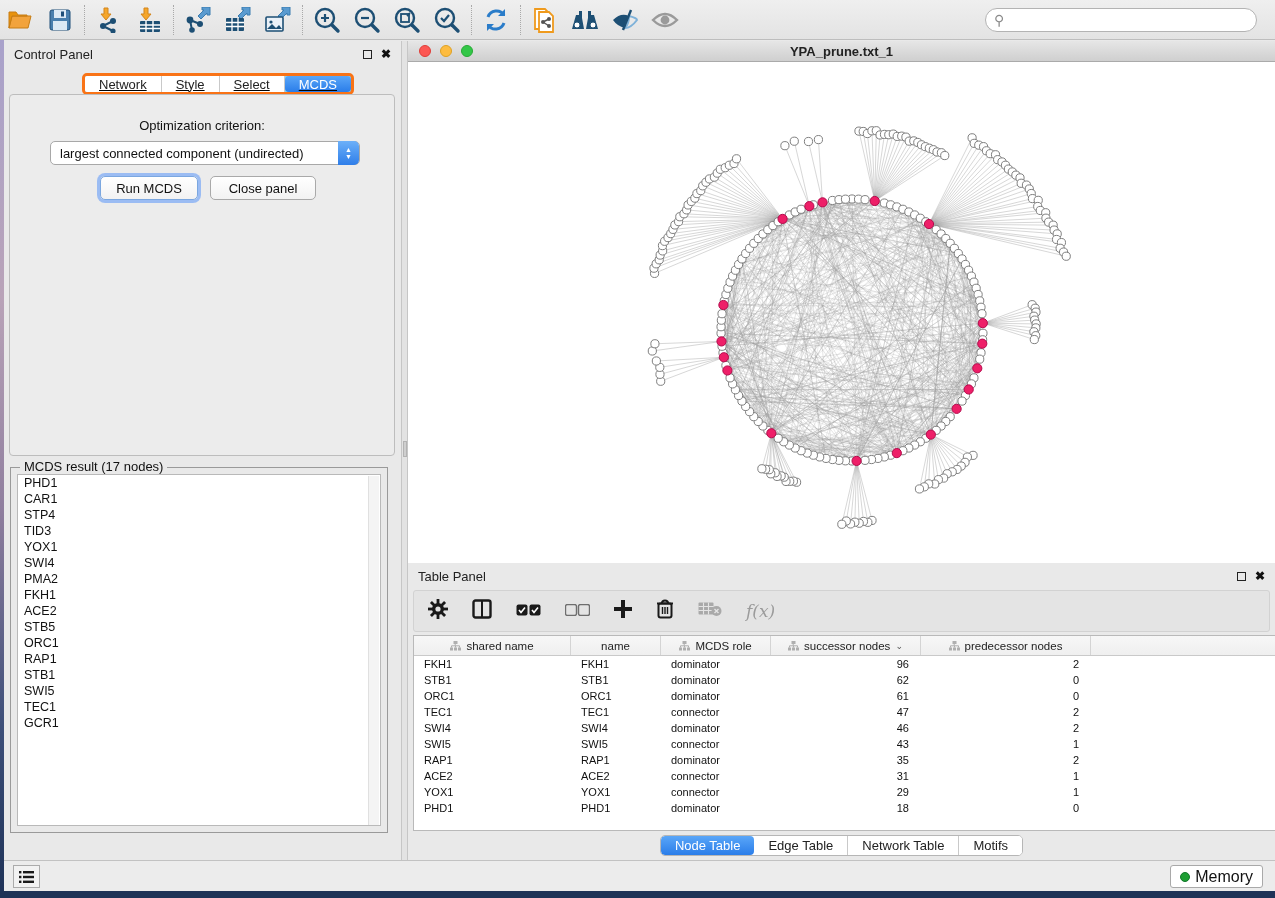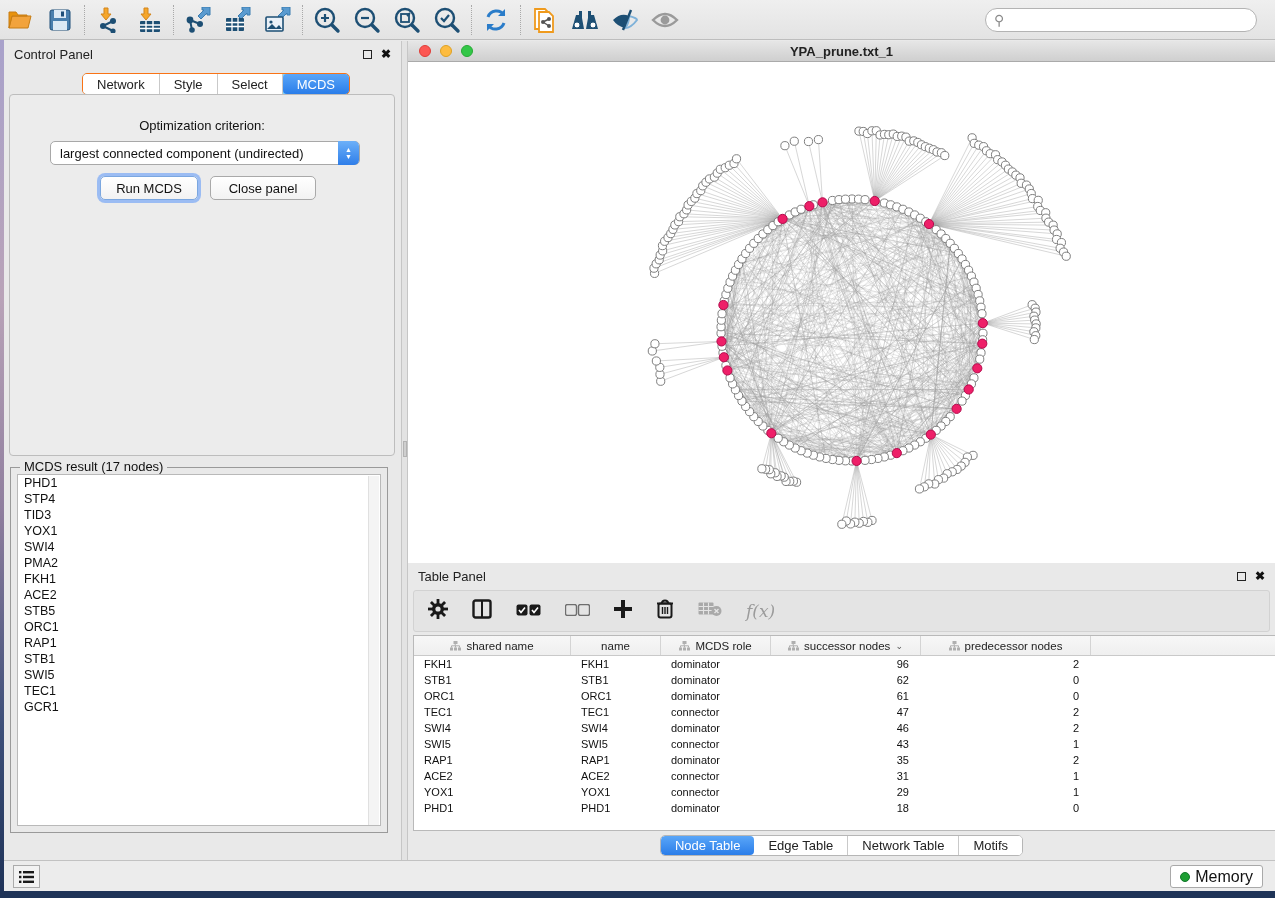--- a/index.html
+++ b/index.html
@@ -26,21 +26,21 @@
 
   
   #control-panel { left:4px; top:41px; width:397px; height:819px; background:#e9e9e9; }
   .panel-title-row { height:26px; display:flex; align-items:center; padding:0 10px; }
   .panel-title { font-size:13px; color:#222; }
   .pt-icons { margin-left:auto; display:flex; align-items:center; gap:9px; }
   .float-ic { width:9px; height:9px; border:1.6px solid #222; display:inline-block; }
   .close-ic { font-size:12px; font-weight:bold; color:#111; line-height:1; }
 
   #ctl-tabs { position:absolute; left:78px; top:32px; display:flex;
-    border:1px solid #f97316; border-radius:5px; background:#7dd3fc; height:22px; overflow:hidden; }
+    border:3px solid #f97316; border-radius:5px; background:#7dd3fc; height:22px; overflow:hidden;text-decoration:underline; }
   .seg { padding:0 14px; font-size:13px; color:#222; display:flex; align-items:center;
     border-right:1px solid #c9c9c9; background:#fff; }
   .seg:last-child { border-right:none; }
   .seg.sel { background:linear-gradient(#5aa6f8,#2a7de9); color:#fff; border-radius:4px; border-right:none; }
 
   #ctl-body { position:absolute; left:5px; top:53px; width:386px; height:362px;
     background:#ececec; border:1px solid #bdbdbd; border-radius:4px; }
   #opt-label { position:absolute; left:0; top:23px; width:100%; text-align:center; font-size:13px; color:#111; }
   #opt-select { position:absolute; left:40px; top:46px; width:310px; height:24px; background:#fff;
     border:1px solid #a8a8a8; border-radius:5px; display:flex; align-items:center; font-size:13px; color:#111; }
@@ -284,20 +284,21 @@
         </span>
     </div>
     <div class="btn" id="run-btn">Run MCDS</div>
     <div class="btn" id="close-btn">Close panel</div>
   </div>
   <div id="mcds-group">
     <span id="mcds-legend">MCDS result (17 nodes)</span>
     <div id="mcds-border"></div>
     <div id="mcds-list">
       <div class="row">PHD1</div>
+        <div class="row">CAR1</div>
         <div class="row">STP4</div>
         <div class="row">TID3</div>
         <div class="row">YOX1</div>
         <div class="row">SWI4</div>
         <div class="row">PMA2</div>
         <div class="row">FKH1</div>
         <div class="row">ACE2</div>
         <div class="row">STB5</div>
         <div class="row">ORC1</div>
         <div class="row">RAP1</div>

